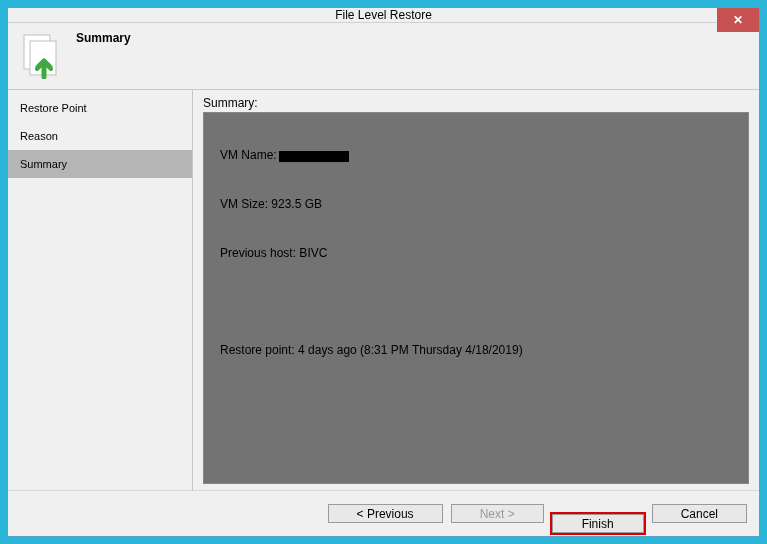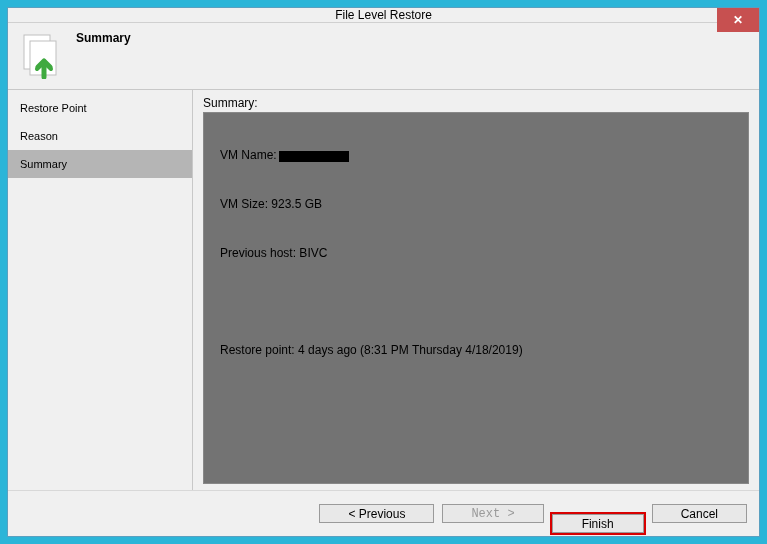--- a/index.html
+++ b/index.html
@@ -141,21 +141,20 @@
       background: #e8e8e8;
       border: 1px solid #9a9a9a;
       font-size: 12px;
       color: #000;
       cursor: pointer;
       padding: 0 28px;
     }
     .btn:disabled {
       color: #9a9a9a;
       cursor: default;
-      font-family: Liberation Mono, monospace;
     }
     .btn.highlight {
       outline: 2px solid #d80000;
       outline-offset: 0;
       margin-top: 20px;
     }
   </style>
 </head>
 <body>
 

